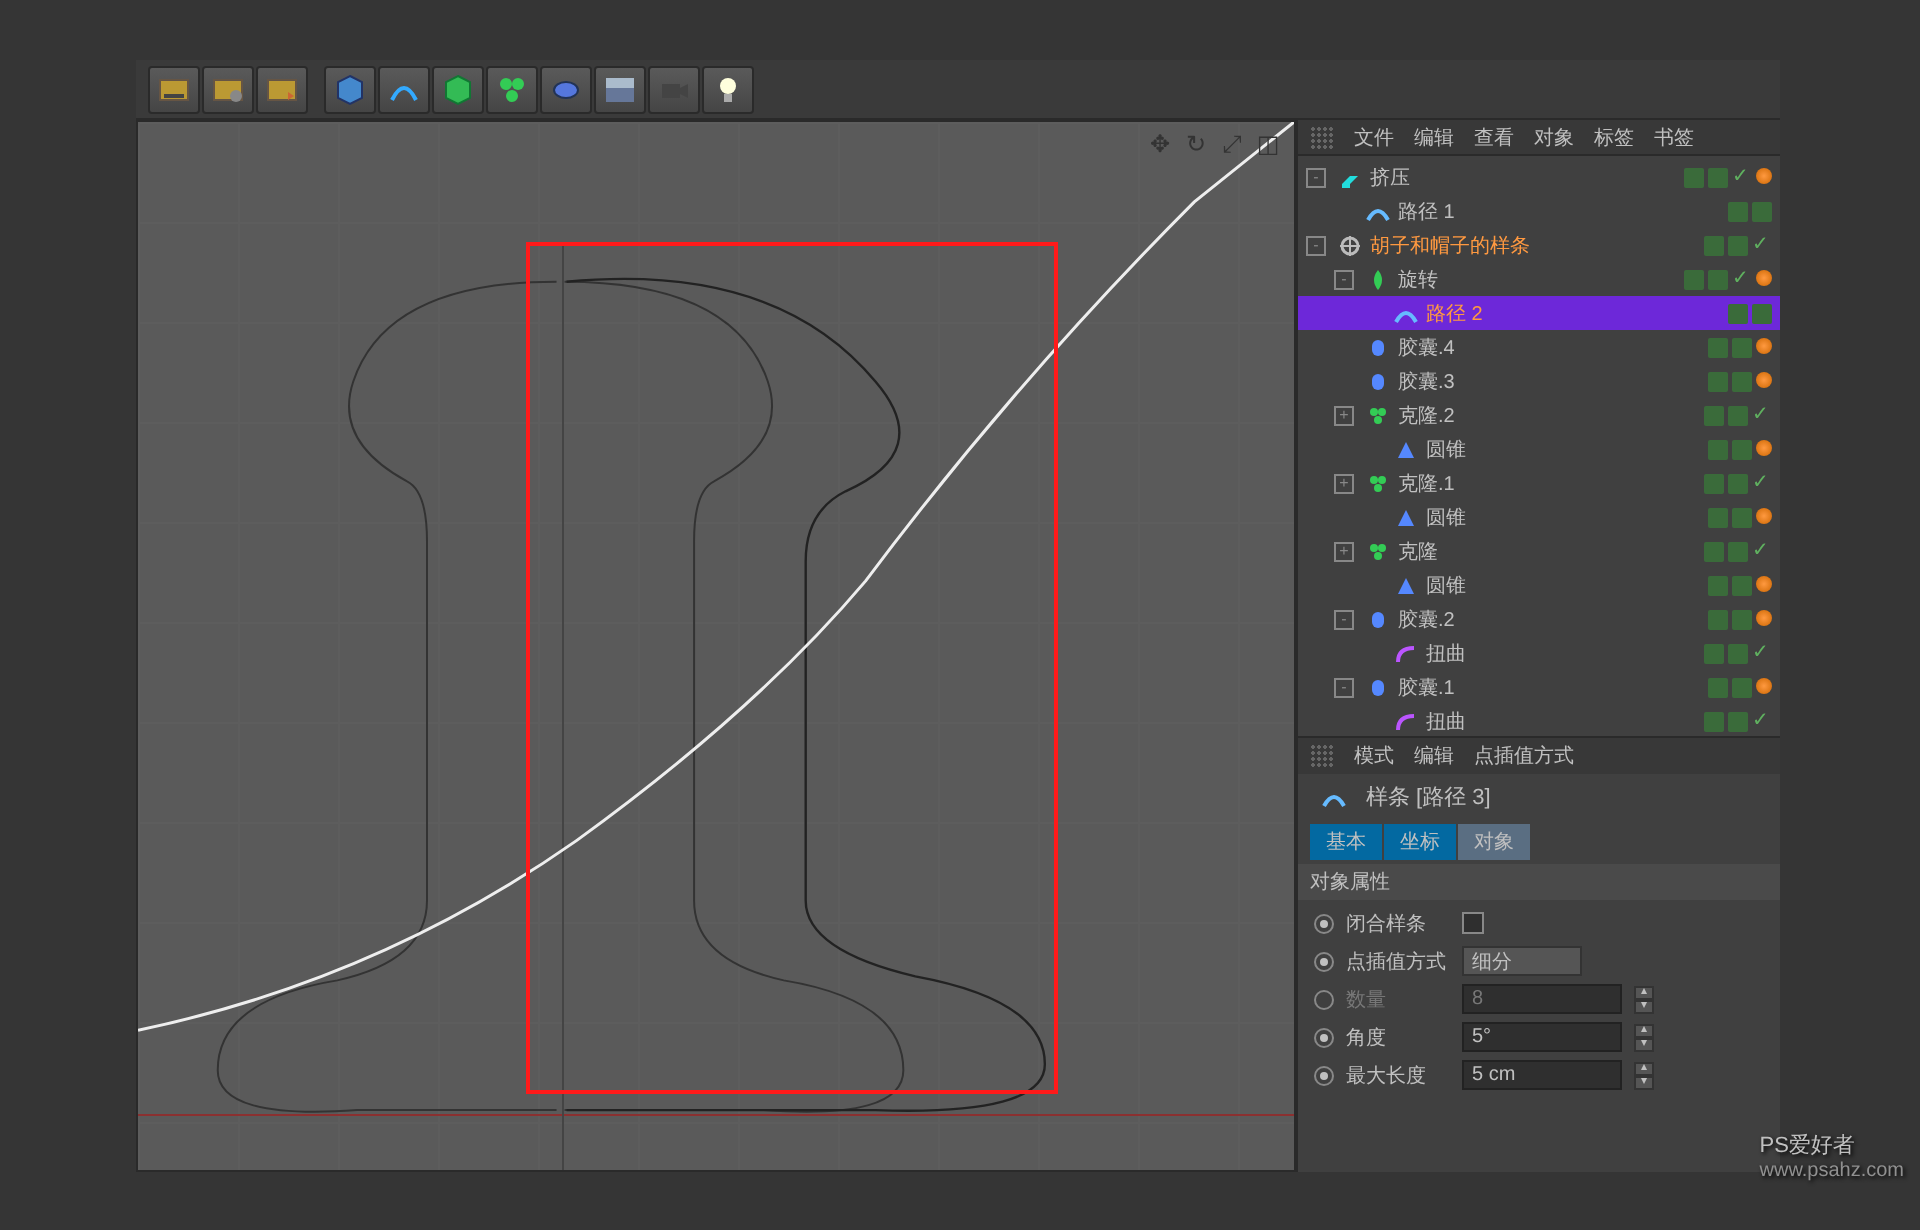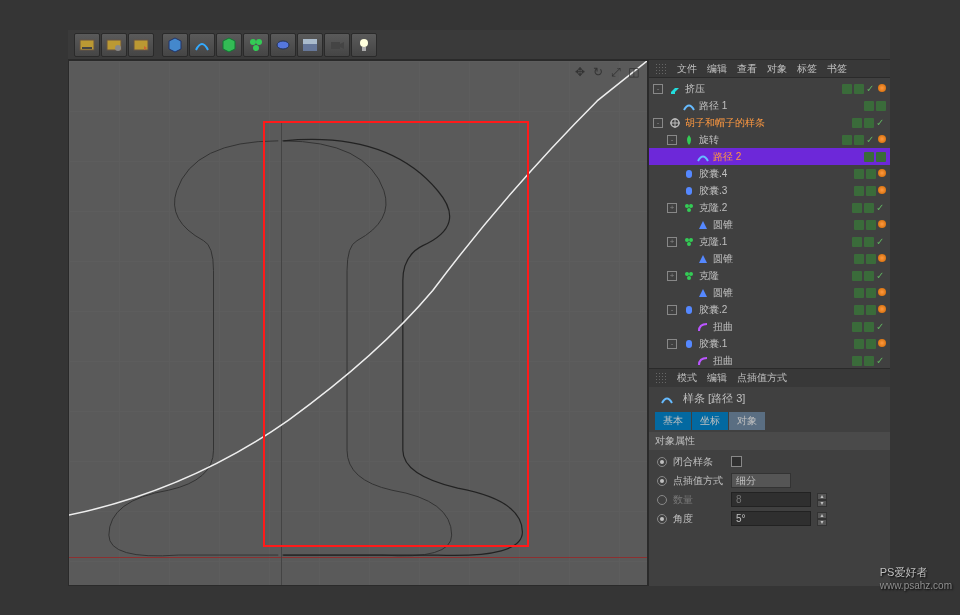--- a/index.html
+++ b/index.html
@@ -472,20 +472,29 @@
           </div>
           <div class="attr-row">
             <div class="attr-radio on"></div>
             <span class="attr-label">角度</span>
             <input class="attr-input" value="5°" style="">
             <div class="spinner">
                 <div>▴</div>
                 <div>▾</div>
               </div>
           </div>
+          <div class="attr-row">
+            <div class="attr-radio on"></div>
+            <span class="attr-label">最大长度</span>
+            <input class="attr-input" value="5 cm" style="">
+            <div class="spinner">
+                <div>▴</div>
+                <div>▾</div>
+              </div>
+          </div>
         </div>
       </div>
     </div>
   </div>
 </div>
 
 <div class="watermark">
   <div>PS爱好者</div>
   <div class="sub">www.psahz.com</div>
 </div>

